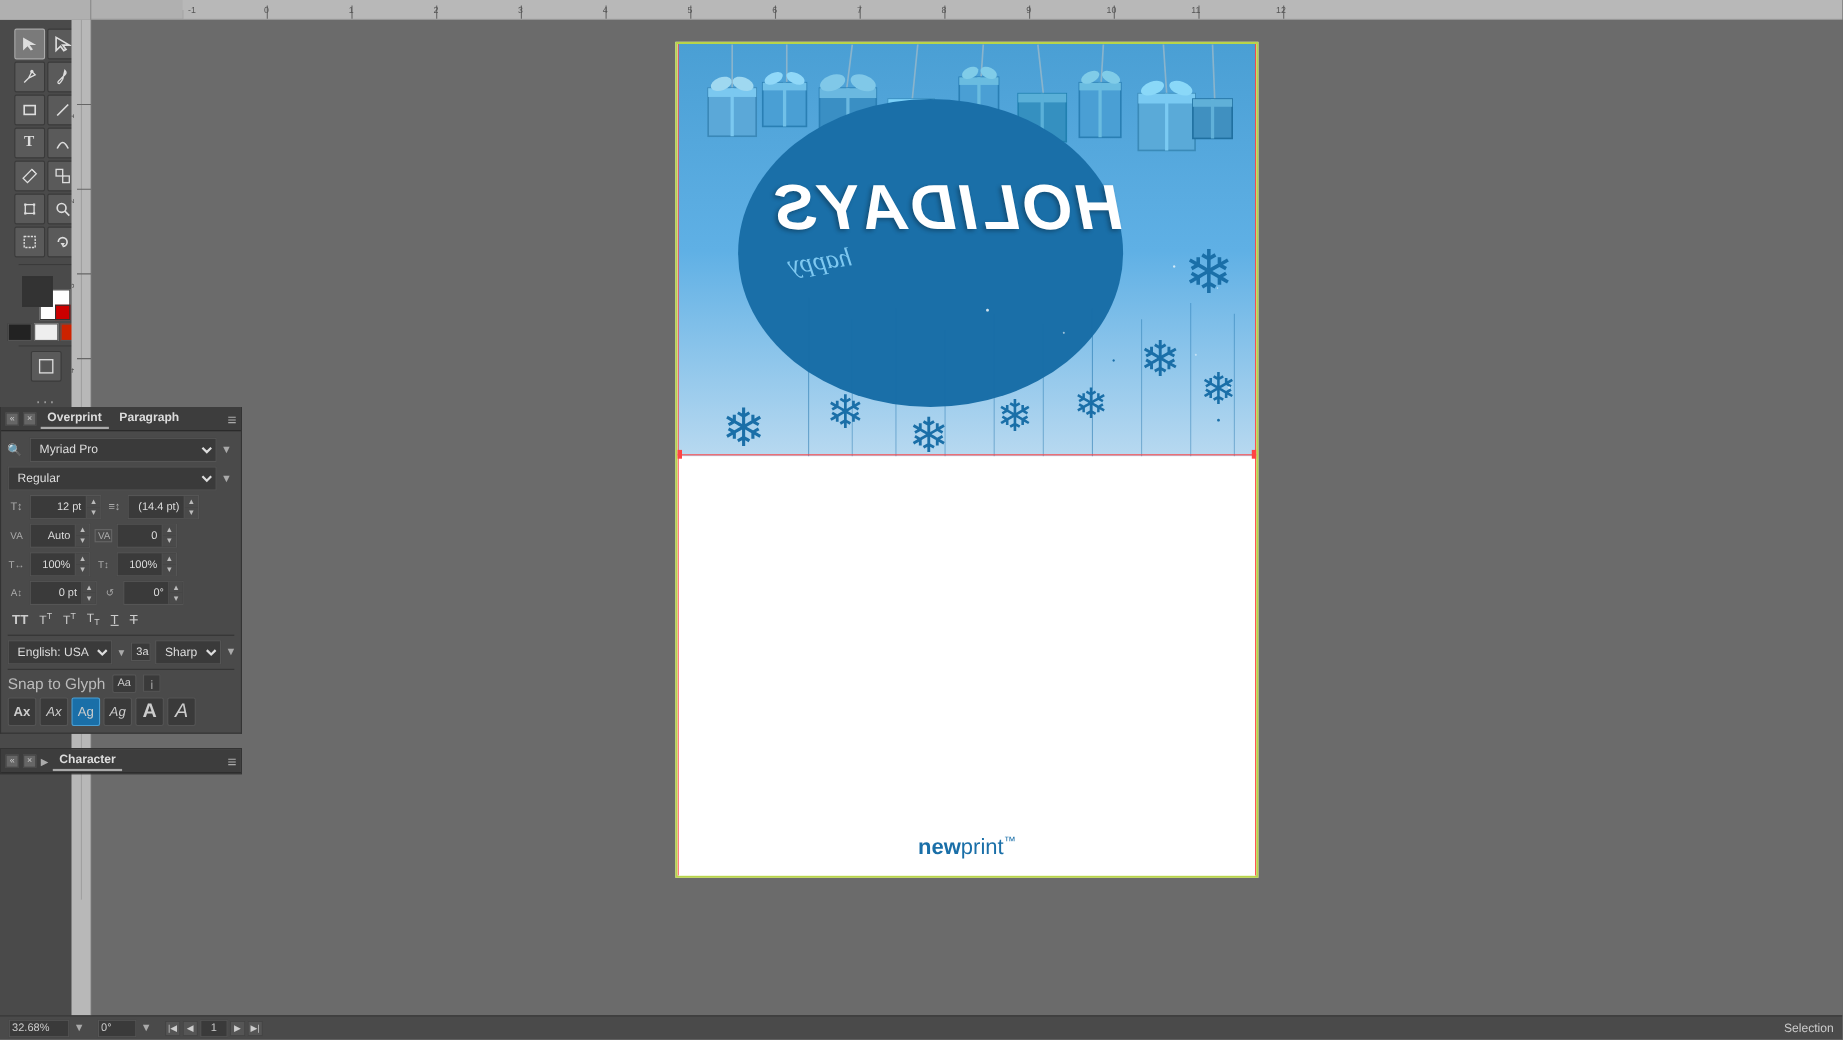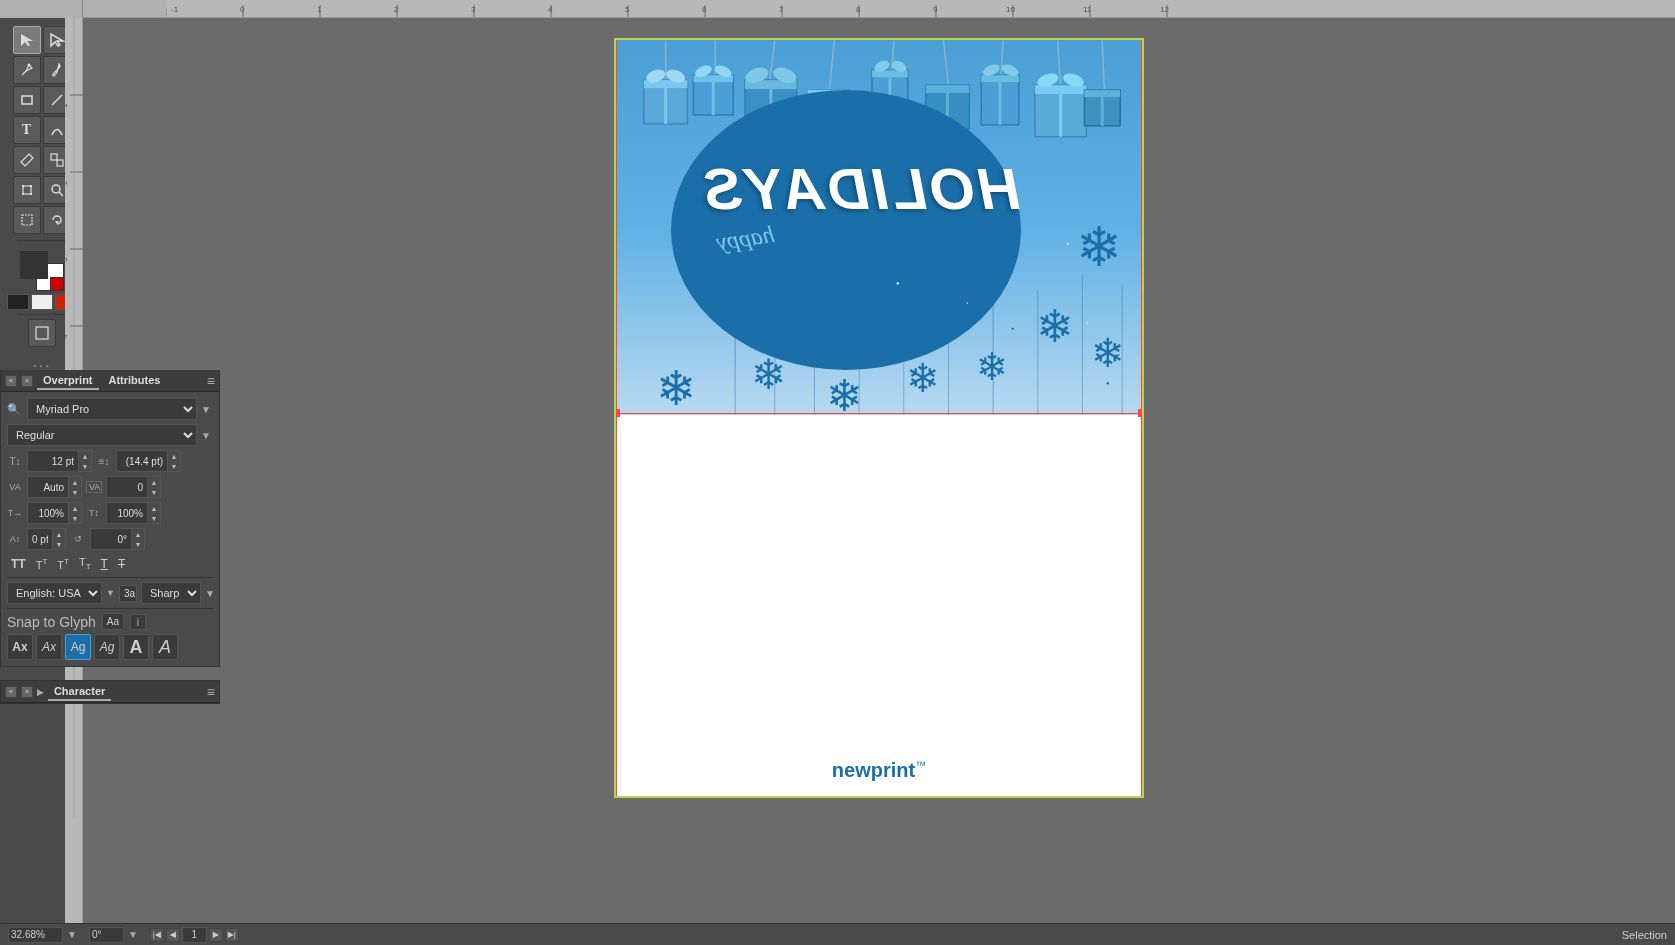--- a/index.html
+++ b/index.html
@@ -757,34 +757,34 @@
         <div style="position:absolute;top:373px;left:-5px;right:-5px;height:1px;background:#ff4444;z-index:15;"></div>
         <div style="position:absolute;top:-5px;left:0;bottom:-5px;width:1px;background:#ff4444;z-index:15;"></div>
         <div style="position:absolute;top:-5px;right:0;bottom:-5px;width:1px;background:#ff4444;z-index:15;"></div>
 
         <div style="position:absolute;top:369px;left:-4px;width:8px;height:8px;background:#ff4444;z-index:20;"></div>
         <div style="position:absolute;top:369px;right:-4px;width:8px;height:8px;background:#ff4444;z-index:20;"></div>
 
         <div class="card-bottom">
 
           <div style="position:absolute;bottom:18px;left:50%;transform:translateX(-50%);color:#1a6fa8;font-size:20px;font-family:Arial,sans-serif;white-space:nowrap;">
-            <span style="font-weight:bold;">new</span><span style="font-weight:700;margin-top:22px;">print</span><sup style="font-size:11px;">™</sup>
+            <span style="font-weight:bold;">new</span><span style="font-weight:400;margin-top:22px;">print</span><sup style="font-size:11px;">™</sup>
           </div>
         </div>
       </div>
     </div>
   </div>
 </div>
 
 <div class="char-panel">
   <div class="panel-header">
     <div class="panel-collapse-btn">«</div>
     <div class="panel-collapse-btn">×</div>
     <div class="panel-tab active">Overprint</div>
-    <div class="panel-tab">Attributes</div>
+    <div class="panel-tab">Paragraph</div>
     <div class="panel-menu-btn">≡</div>
   </div>
   <div class="panel-body">
 
     <div class="panel-row">
       <div style="color:#aaa;font-size:11px;width:16px;">🔍</div>
       <select class="panel-select">
         <option>Myriad Pro</option>
       </select>
       <div style="color:#aaa;font-size:10px;cursor:pointer;width:12px;">▼</div>
@@ -850,21 +850,21 @@
         <div class="panel-spin-btns">
           <button class="panel-spin-btn">▲</button>
           <button class="panel-spin-btn">▼</button>
         </div>
       </div>
     </div>
 
     <div class="panel-row">
       <div style="color:#aaa;font-size:9px;width:16px;text-align:center;">A↕</div>
       <div class="panel-input-group">
-        <input class="panel-input" value="0 pt" style="width: 24px;">
+        <input class="panel-input" value="0 pt" style="width: 46px;">
         <div class="panel-spin-btns">
           <button class="panel-spin-btn">▲</button>
           <button class="panel-spin-btn">▼</button>
         </div>
       </div>
       <div style="color:#aaa;font-size:9px;width:16px;text-align:center;">↺</div>
       <div class="panel-input-group">
         <input class="panel-input" value="0°" style="width: 40px;">
         <div class="panel-spin-btns">
           <button class="panel-spin-btn">▲</button>

